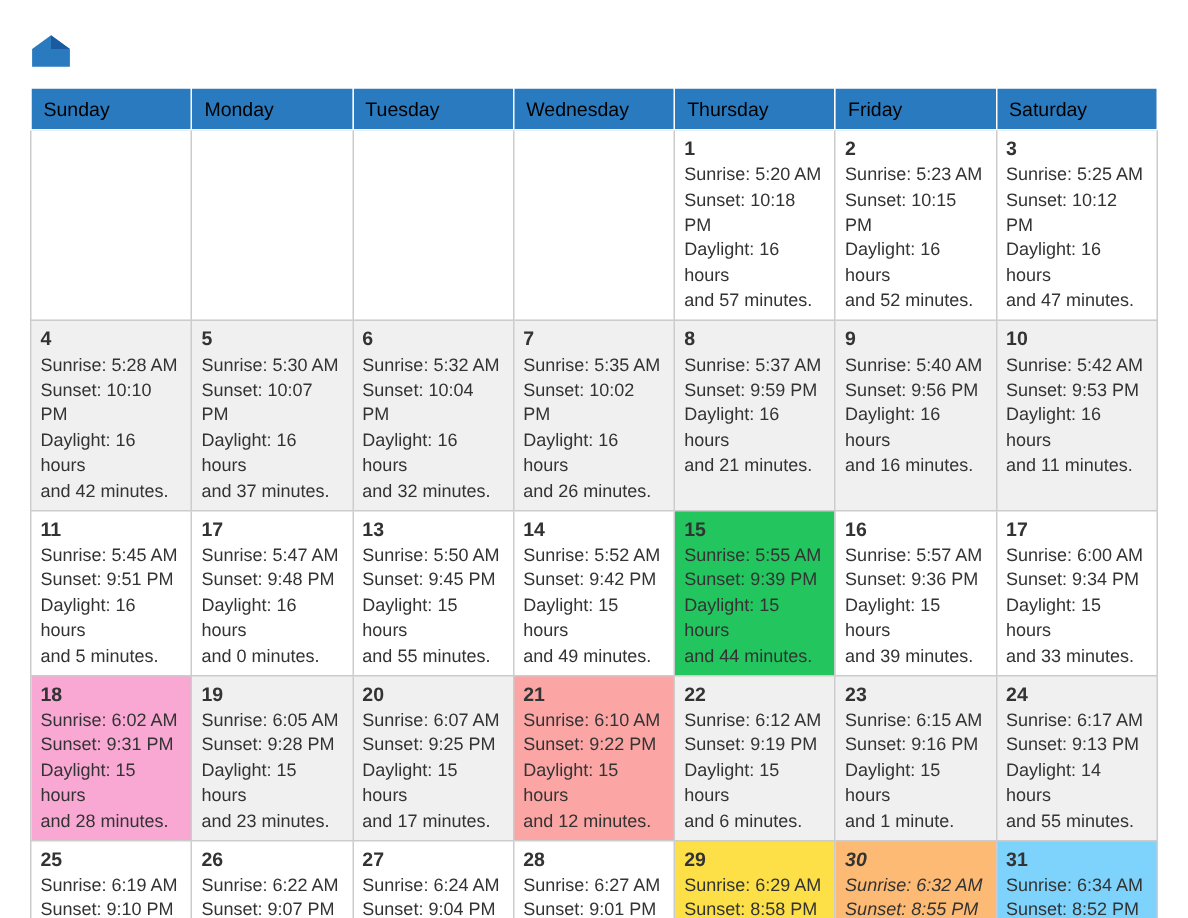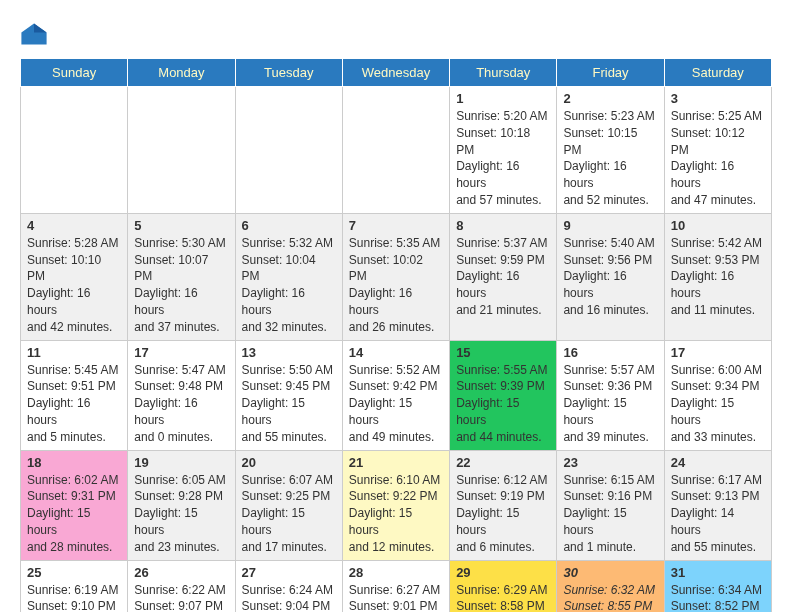--- a/index.html
+++ b/index.html
@@ -53,22 +53,22 @@
       font-size: 16px;
       color: #555;
     }
     .calendar {
       width: 100%;
       border-collapse: collapse;
       font-size: 11px;
     }
     .calendar th {
       background-color: #2a7abf;
-      color: #fef9c3;
-      text-align: center;
+      color: #000000;
+      text-align: left;
       padding: 6px 8px;
       font-size: 13px;
       font-weight: normal;
       border: 1px solid #fff;
     }
     .calendar td {
       border: 1px solid #ccc;
       vertical-align: top;
       padding: 4px 6px;
       width: calc(100% / 7);
@@ -214,21 +214,21 @@
             <div class="day-detail">Sunrise: 6:02 AM<br>Sunset: 9:31 PM<br>Daylight: 15 hours<br>and 28 minutes.</div>
           </td>
           <td style="background: rgb(240, 240, 240);">
             <span class="day-number">19</span>
             <div class="day-detail">Sunrise: 6:05 AM<br>Sunset: 9:28 PM<br>Daylight: 15 hours<br>and 23 minutes.</div>
           </td>
           <td style="background: rgb(240, 240, 240);">
             <span class="day-number">20</span>
             <div class="day-detail">Sunrise: 6:07 AM<br>Sunset: 9:25 PM<br>Daylight: 15 hours<br>and 17 minutes.</div>
           </td>
-          <td style="background: #fef9c3; margin-top: 28px;">
+          <td style="background: #fca5a5; margin-top: 28px;">
             <span class="day-number">21</span>
             <div class="day-detail">Sunrise: 6:10 AM<br>Sunset: 9:22 PM<br>Daylight: 15 hours<br>and 12 minutes.</div>
           </td>
           <td style="background: rgb(240, 240, 240);">
             <span class="day-number">22</span>
             <div class="day-detail">Sunrise: 6:12 AM<br>Sunset: 9:19 PM<br>Daylight: 15 hours<br>and 6 minutes.</div>
           </td>
           <td style="background: rgb(240, 240, 240);">
             <span class="day-number">23</span>
             <div class="day-detail">Sunrise: 6:15 AM<br>Sunset: 9:16 PM<br>Daylight: 15 hours<br>and 1 minute.</div>

